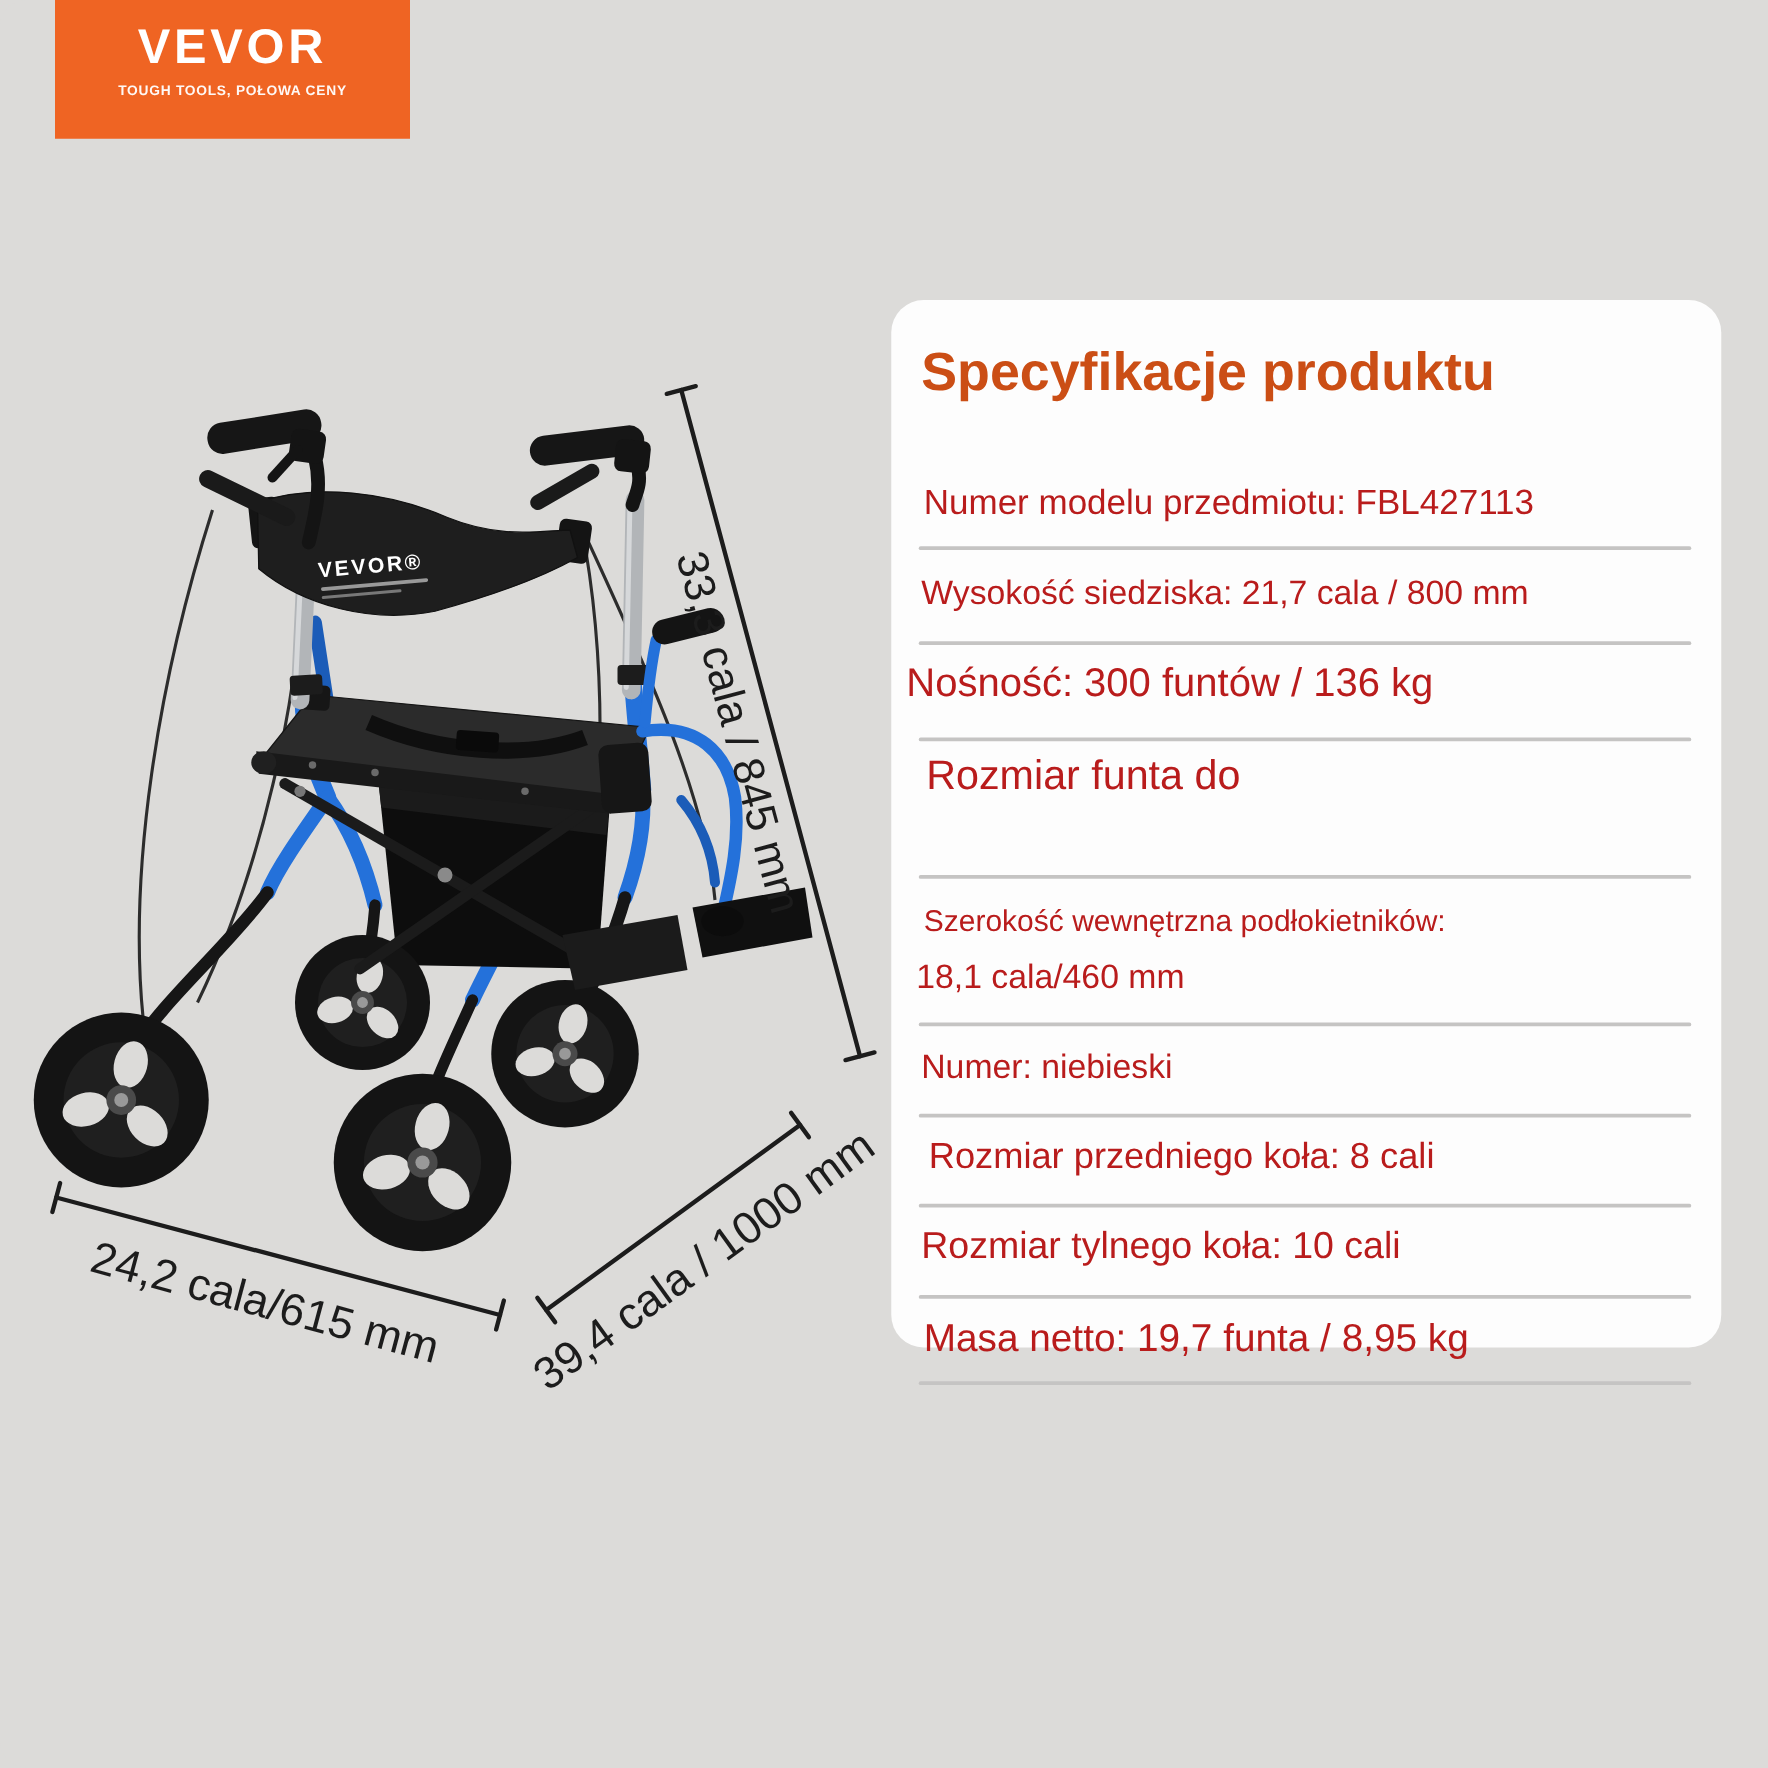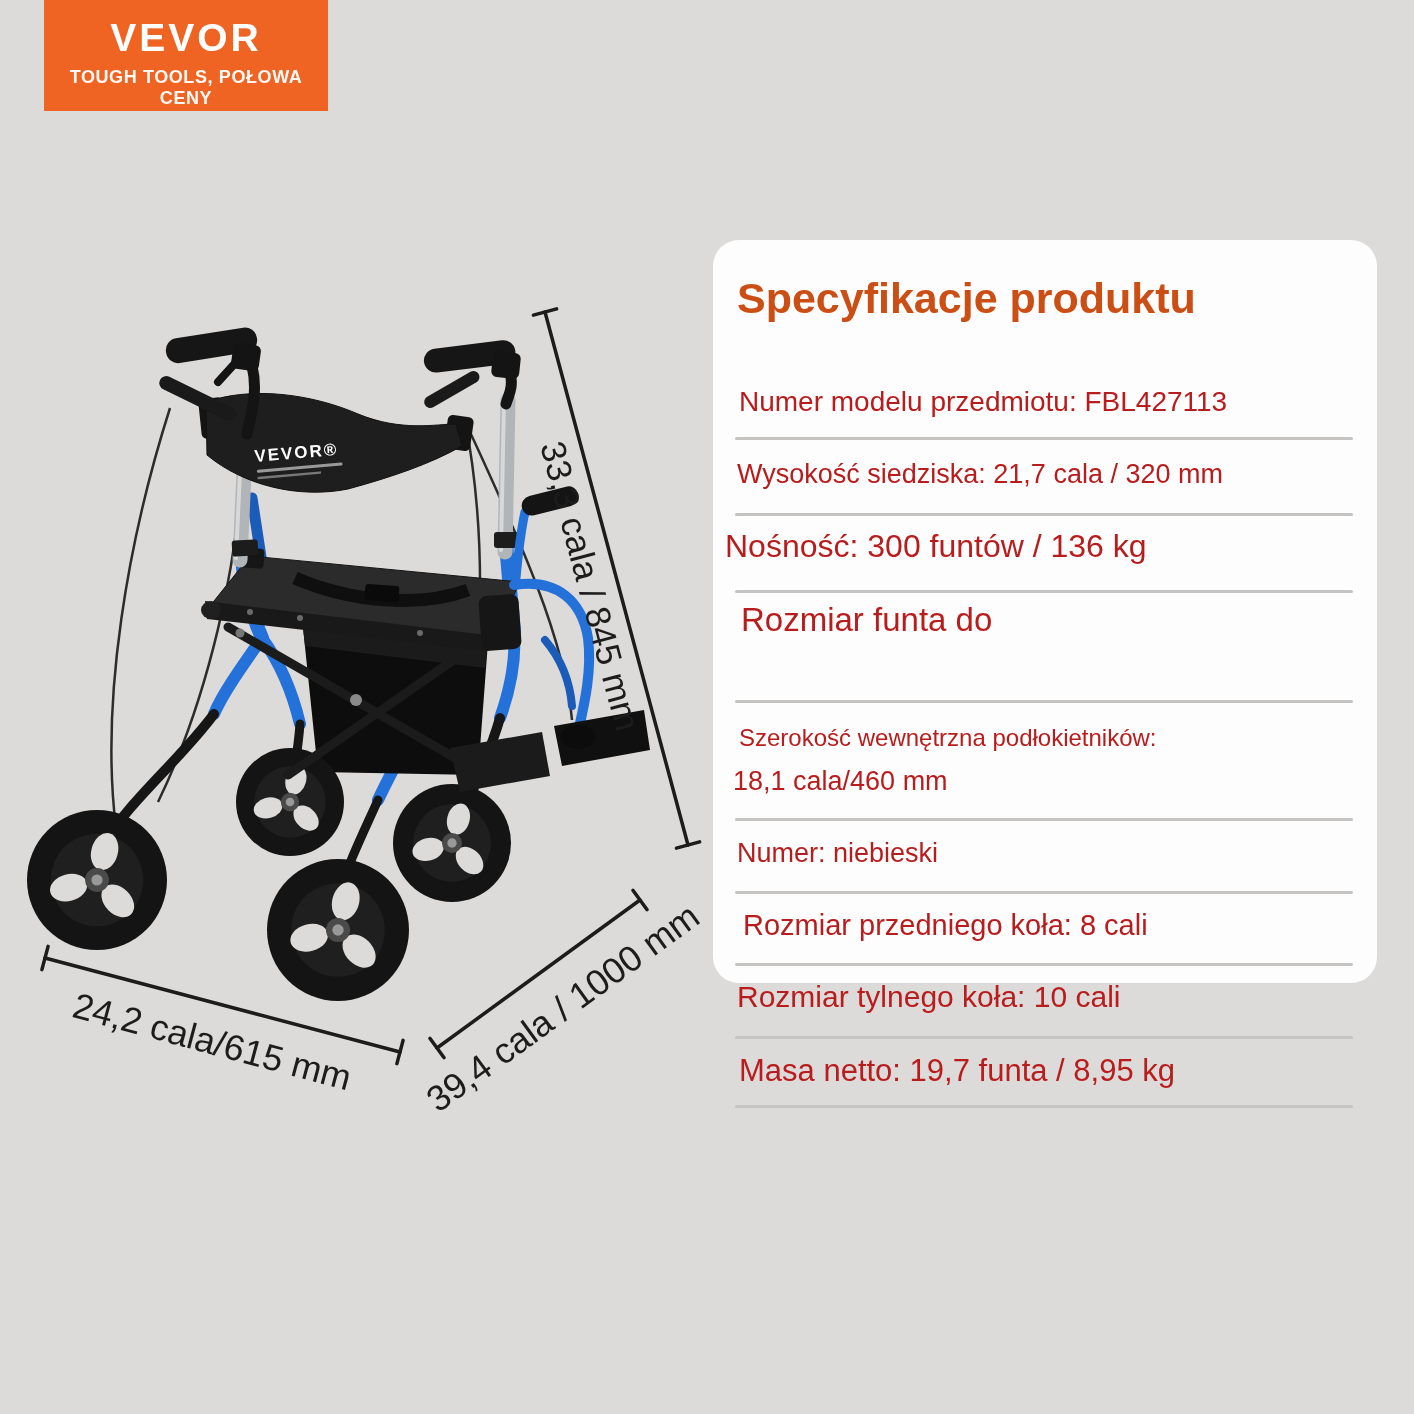--- a/index.html
+++ b/index.html
@@ -6,33 +6,33 @@
   #canvas{
     position:relative;width:1414px;height:1414px;background:#dcdbd9;
     font-family:"Liberation Sans",sans-serif;overflow:hidden;border-radius:21px;
   }
   
   .logo{
     position:absolute;left:44px;top:0;width:284px;height:111px;
     background:#ef6423;color:#fff;text-align:center;
   }
   .logo-name{font-size:39px;font-weight:bold;letter-spacing:3px;margin-top:16px;}
-  .logo-tagline{font-size:18px;font-weight:bold;letter-spacing:.6px;margin-top:7px;opacity:.96;}
+  .logo-tagline{font-size:11px;font-weight:bold;letter-spacing:.6px;margin-top:7px;opacity:.96;}
   
   .scene{position:absolute;left:0;top:0;width:1414px;height:1414px;}
   .dim-label{
     position:absolute;color:#1c1c1c;font-size:36px;white-space:nowrap;
     transform-origin:center center;
   }
   #dim-height{left:590px;top:586px;font-size:35px;transform:translate(-50%,-50%) rotate(75deg);}
   #dim-width{left:212px;top:1042px;transform:translate(-50%,-50%) rotate(15deg);}
   #dim-depth{left:563px;top:1008px;transform:translate(-50%,-50%) rotate(-36deg);}
   
   .card{
-    position:absolute;left:713px;top:240px;width:664px;height:743px;
+    position:absolute;left:713px;top:240px;width:664px;height:838px;
     background:#fdfdfd;border-radius:26px;
   }
   .card-title{
     position:absolute;left:24px;top:34px;font-size:43px;font-weight:bold;color:#cb4e15;
     white-space:nowrap;
   }
   .row{position:absolute;color:#b91c1c;white-space:nowrap;}
   .hr{position:absolute;left:22px;width:618px;height:3px;background:#c5c4c3;border-radius:2px;}
   #r-model{left:26px;top:146px;font-size:28px;}
   #d1{top:197px;}
@@ -216,21 +216,21 @@
   <div class="dim-label" id="dim-height">33,3 cala / 845 mm</div>
   <div class="dim-label" id="dim-width">24,2 cala/615 mm</div>
   <div class="dim-label" id="dim-depth">39,4 cala / 1000 mm</div>
 
   <div class="card">
     <div class="card-title">Specyfikacje produktu</div>
 
     <div class="row" id="r-model">Numer modelu przedmiotu: FBL427113</div>
     <div class="hr" id="d1"></div>
 
-    <div class="row" id="r-seat">Wysokość siedziska: 21,7 cala / 320 mm</div>
+    <div class="row" id="r-seat">Wysokość siedziska: 21,7 cala / 800 mm</div>
     <div class="hr" id="d2"></div>
 
     <div class="row" id="r-capacity">Nośność: 300 funtów / 136 kg</div>
     <div class="hr" id="d3"></div>
 
     <div class="row" id="r-bag1">Rozmiar funta do</div>
     <div class="hr" id="d4"></div>
 
     <div class="row" id="r-arm1">Szerokość wewnętrzna podłokietników:</div>
     <div class="row" id="r-arm2">18,1 cala/460 mm</div>

